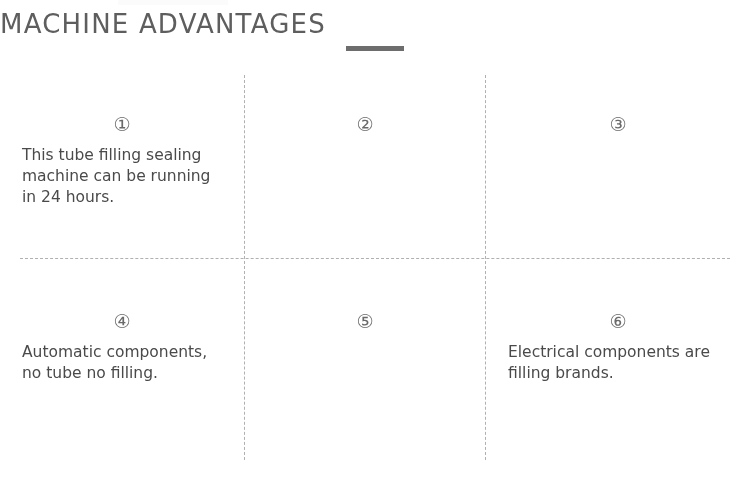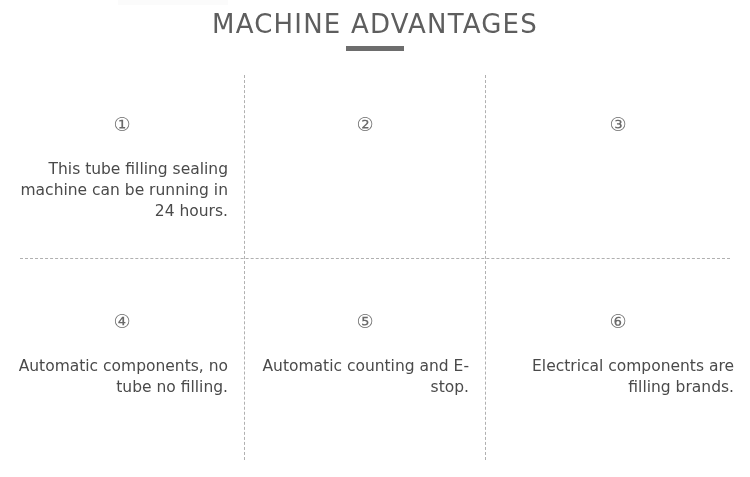--- a/index.html
+++ b/index.html
@@ -30,21 +30,21 @@
     height: 5px;
     background: #fbfbfb;
   }
 
   
   .header {
     position: absolute;
     left: 0;
     top: 8px;
     width: 750px;
-    text-align: center;
+    text-align: left;
   }
   .title {
     font-size: 26px;
     letter-spacing: 1.2px;
     color: #5e5e5e;
     font-weight: 400;
     line-height: 32px;
     white-space: nowrap;
   }
   .title-underline {
@@ -89,26 +89,26 @@
   .cell-3 { left: 486px; width: 264px; }
 
   .badge {
     font-size: 19px;
     line-height: 22px;
     color: #6a6a6a;
     font-weight: 400;
     margin-top: 38px;
   }
   .cell-text {
-    margin-top: 24px;
-    padding: 0 16px;
+    margin-top: 10px;
+    padding: 0 22px;
     font-size: 15.5px;
     line-height: 21px;
     color: #4a4a4a;
-    text-align: right;
+    text-align: left;
     font-weight: 400;
   }
   .row-bottom .badge { margin-top: 42px; }
 
   
   .vline {
     position: absolute;
     top: 75px;
     width: 0;
     height: 385px;
@@ -159,21 +159,20 @@
 
     <div class="row row-bottom">
 
       <div class="cell cell-1">
         <div class="badge">④</div>
         <div class="cell-text">Automatic components, no tube no filling.</div>
       </div>
 
       <div class="cell cell-2">
         <div class="badge">⑤</div>
-        <div class="cell-text">Automatic counting and E-stop.</div>
       </div>
 
       <div class="cell cell-3">
         <div class="badge">⑥</div>
         <div class="cell-text">Electrical components are filling brands.</div>
       </div>
 
     </div>
 
   </div>

